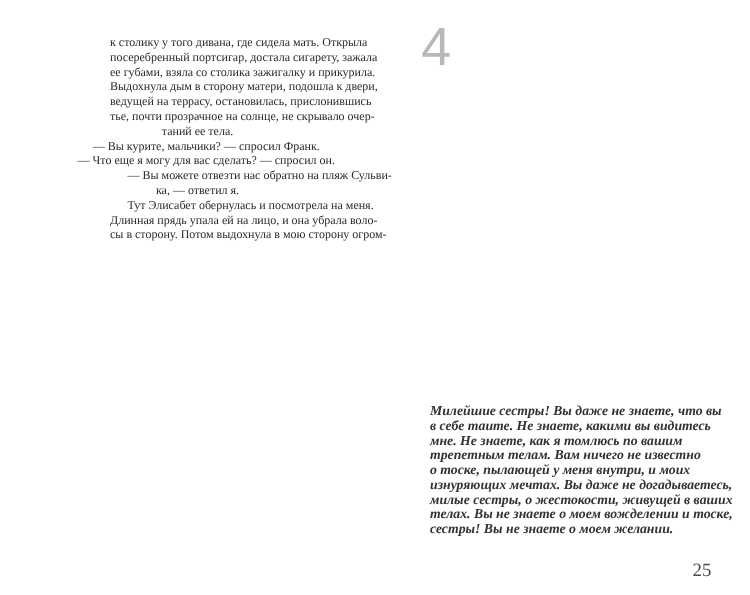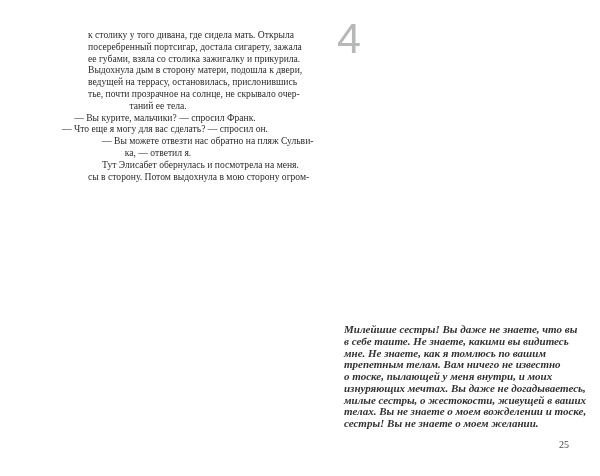--- a/index.html
+++ b/index.html
@@ -59,24 +59,24 @@
     font-style: italic;
     font-size: 11px;
     line-height: 11.75px;
     color: #343230;
     white-space: nowrap;
     font-weight: bold;
   }
   .page-num {
     position: absolute;
     left: 549px;
-    top: 439px;
+    top: 452px;
     width: 20px;
     text-align: right;
-    font-size: 10px;
+    font-size: 15px;
     line-height: 11px;
     color: #4d4b49;
   }
 </style>
 </head>
 <body>
 
 <div class="spread">
 
   <div class="left-text">
@@ -85,20 +85,21 @@
     <div class="bline j">ее губами, взяла со столика зажигалку и прикурила.</div>
     <div class="bline j">Выдохнула дым в сторону матери, подошла к двери,</div>
     <div class="bline j">ведущей на террасу, остановилась, прислонившись</div>
     <div class="bline j">тье, почти прозрачное на солнце, не скрывало очер-</div>
     <div class="bline">таний ее тела.</div>
     <div class="bline in">— Вы курите, мальчики? — спросил Франк.</div>
     <div class="bline in">— Что еще я могу для вас сделать? — спросил он.</div>
     <div class="bline in j">— Вы можете отвезти нас обратно на пляж Сульви-</div>
     <div class="bline">ка, — ответил я.</div>
     <div class="bline in j">Тут Элисабет обернулась и посмотрела на меня.</div>
+    <div class="bline j">Длинная прядь упала ей на лицо, и она убрала воло-</div>
     <div class="bline j">сы в сторону. Потом выдохнула в мою сторону огром-</div>
   </div>
 
   <div class="chapter-num">4</div>
 
   <div class="epigraph">
     <div class="eline">Милейшие сестры! Вы даже не знаете, что вы</div>
     <div class="eline">в себе таите. Не знаете, какими вы видитесь</div>
     <div class="eline">мне. Не знаете, как я томлюсь по вашим</div>
     <div class="eline">трепетным телам. Вам ничего не известно</div>

